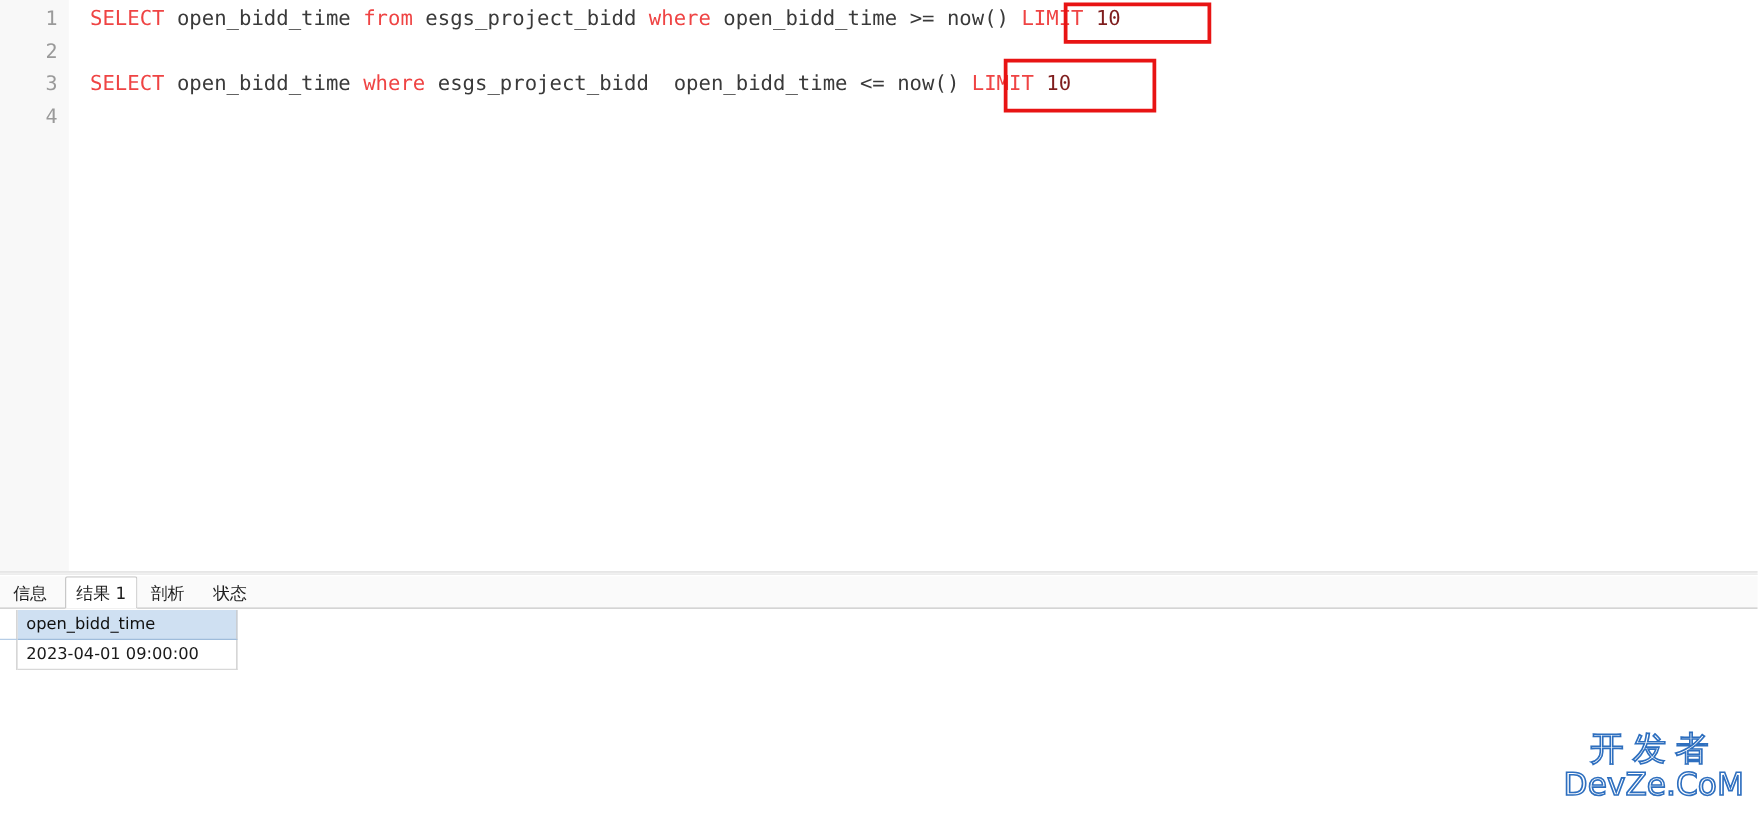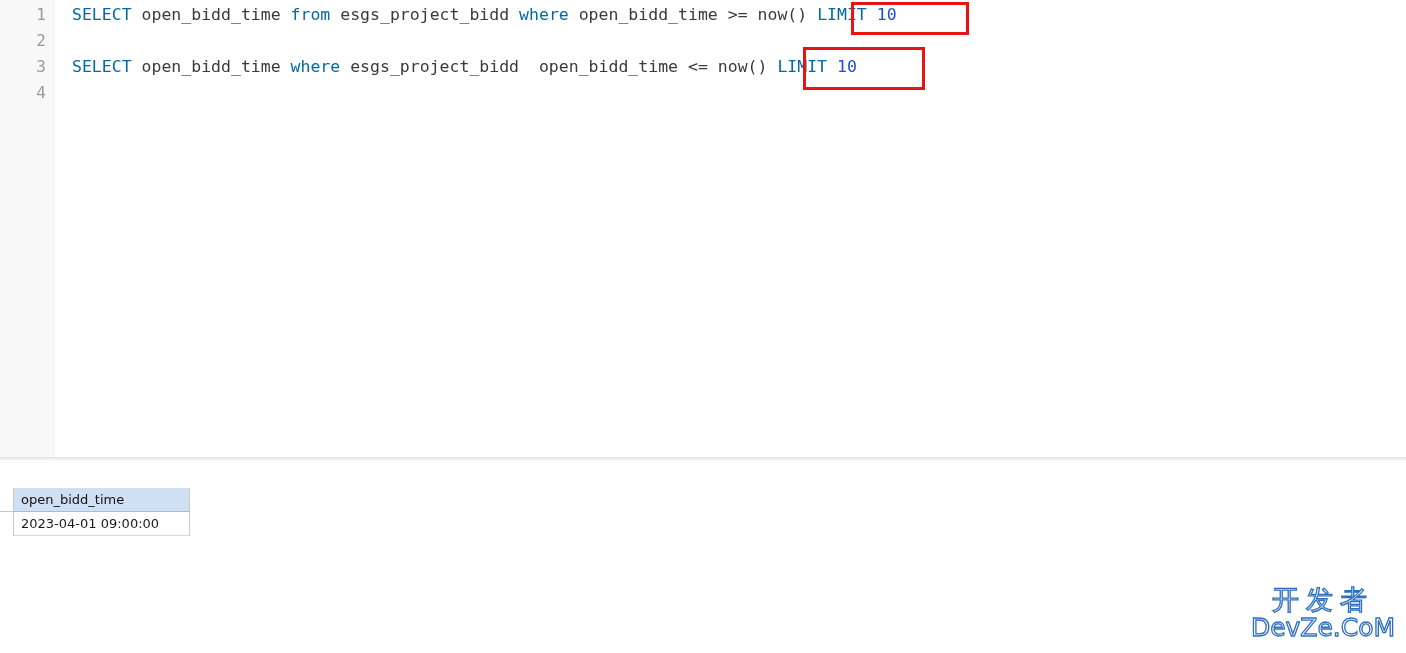--- a/index.html
+++ b/index.html
@@ -57,23 +57,23 @@
   .code-line {
     position: absolute;
     left: 0;
     height: 26px;
     line-height: 26px;
     white-space: pre;
     font-family: "DejaVu Sans Mono", "Liberation Mono", monospace;
     font-size: 16.5px;
     color: #303030;
   }
-  .tok-kw   { color: #0369a1; }
+  .tok-kw   { color: #ef4444; }
   .tok-id   { color: #3a3a3a; }
-  .tok-num  { color: #1d4ed8; }
+  .tok-num  { color: #7f1d1d; }
   .tok-op   { color: #3a3a3a; }
 
   
   .annot-box {
     position: absolute;
     border: 3px solid #e81414;
     box-sizing: border-box;
     pointer-events: none;
     background: transparent;
   }
@@ -246,20 +246,26 @@
       <div class="annot-box" style="left: 851px; top: 2px; width: 118px; height: 33px; border-color: rgb(232, 20, 20);"></div>
       <div class="annot-box" style="left: 803px; top: 47px; width: 122px; height: 43px; border-color: rgb(232, 20, 20);"></div>
     </div>
 
 </div>
 
 <div id="result-panel">
 
   <div id="panel-splitter"></div>
 
+  <div id="tab-strip">
+      <div class="tab" style="left: 4px; width: 40px;">信息</div>
+      <div class="tab active" style="left: 52px; width: 58px;">结果 1</div>
+      <div class="tab" style="left: 114px; width: 40px;">剖析</div>
+      <div class="tab" style="left: 164px; width: 40px;">状态</div>
+    </div>
 
   <div id="result-grid">
       <div class="grid-row">
         <div class="marker-cell hdr"></div>
         <div class="data-cell hdr">open_bidd_time</div>
       </div>
       <div class="grid-row">
         <div class="marker-cell"></div>
         <div class="data-cell">2023-04-01 09:00:00</div>
       </div>

